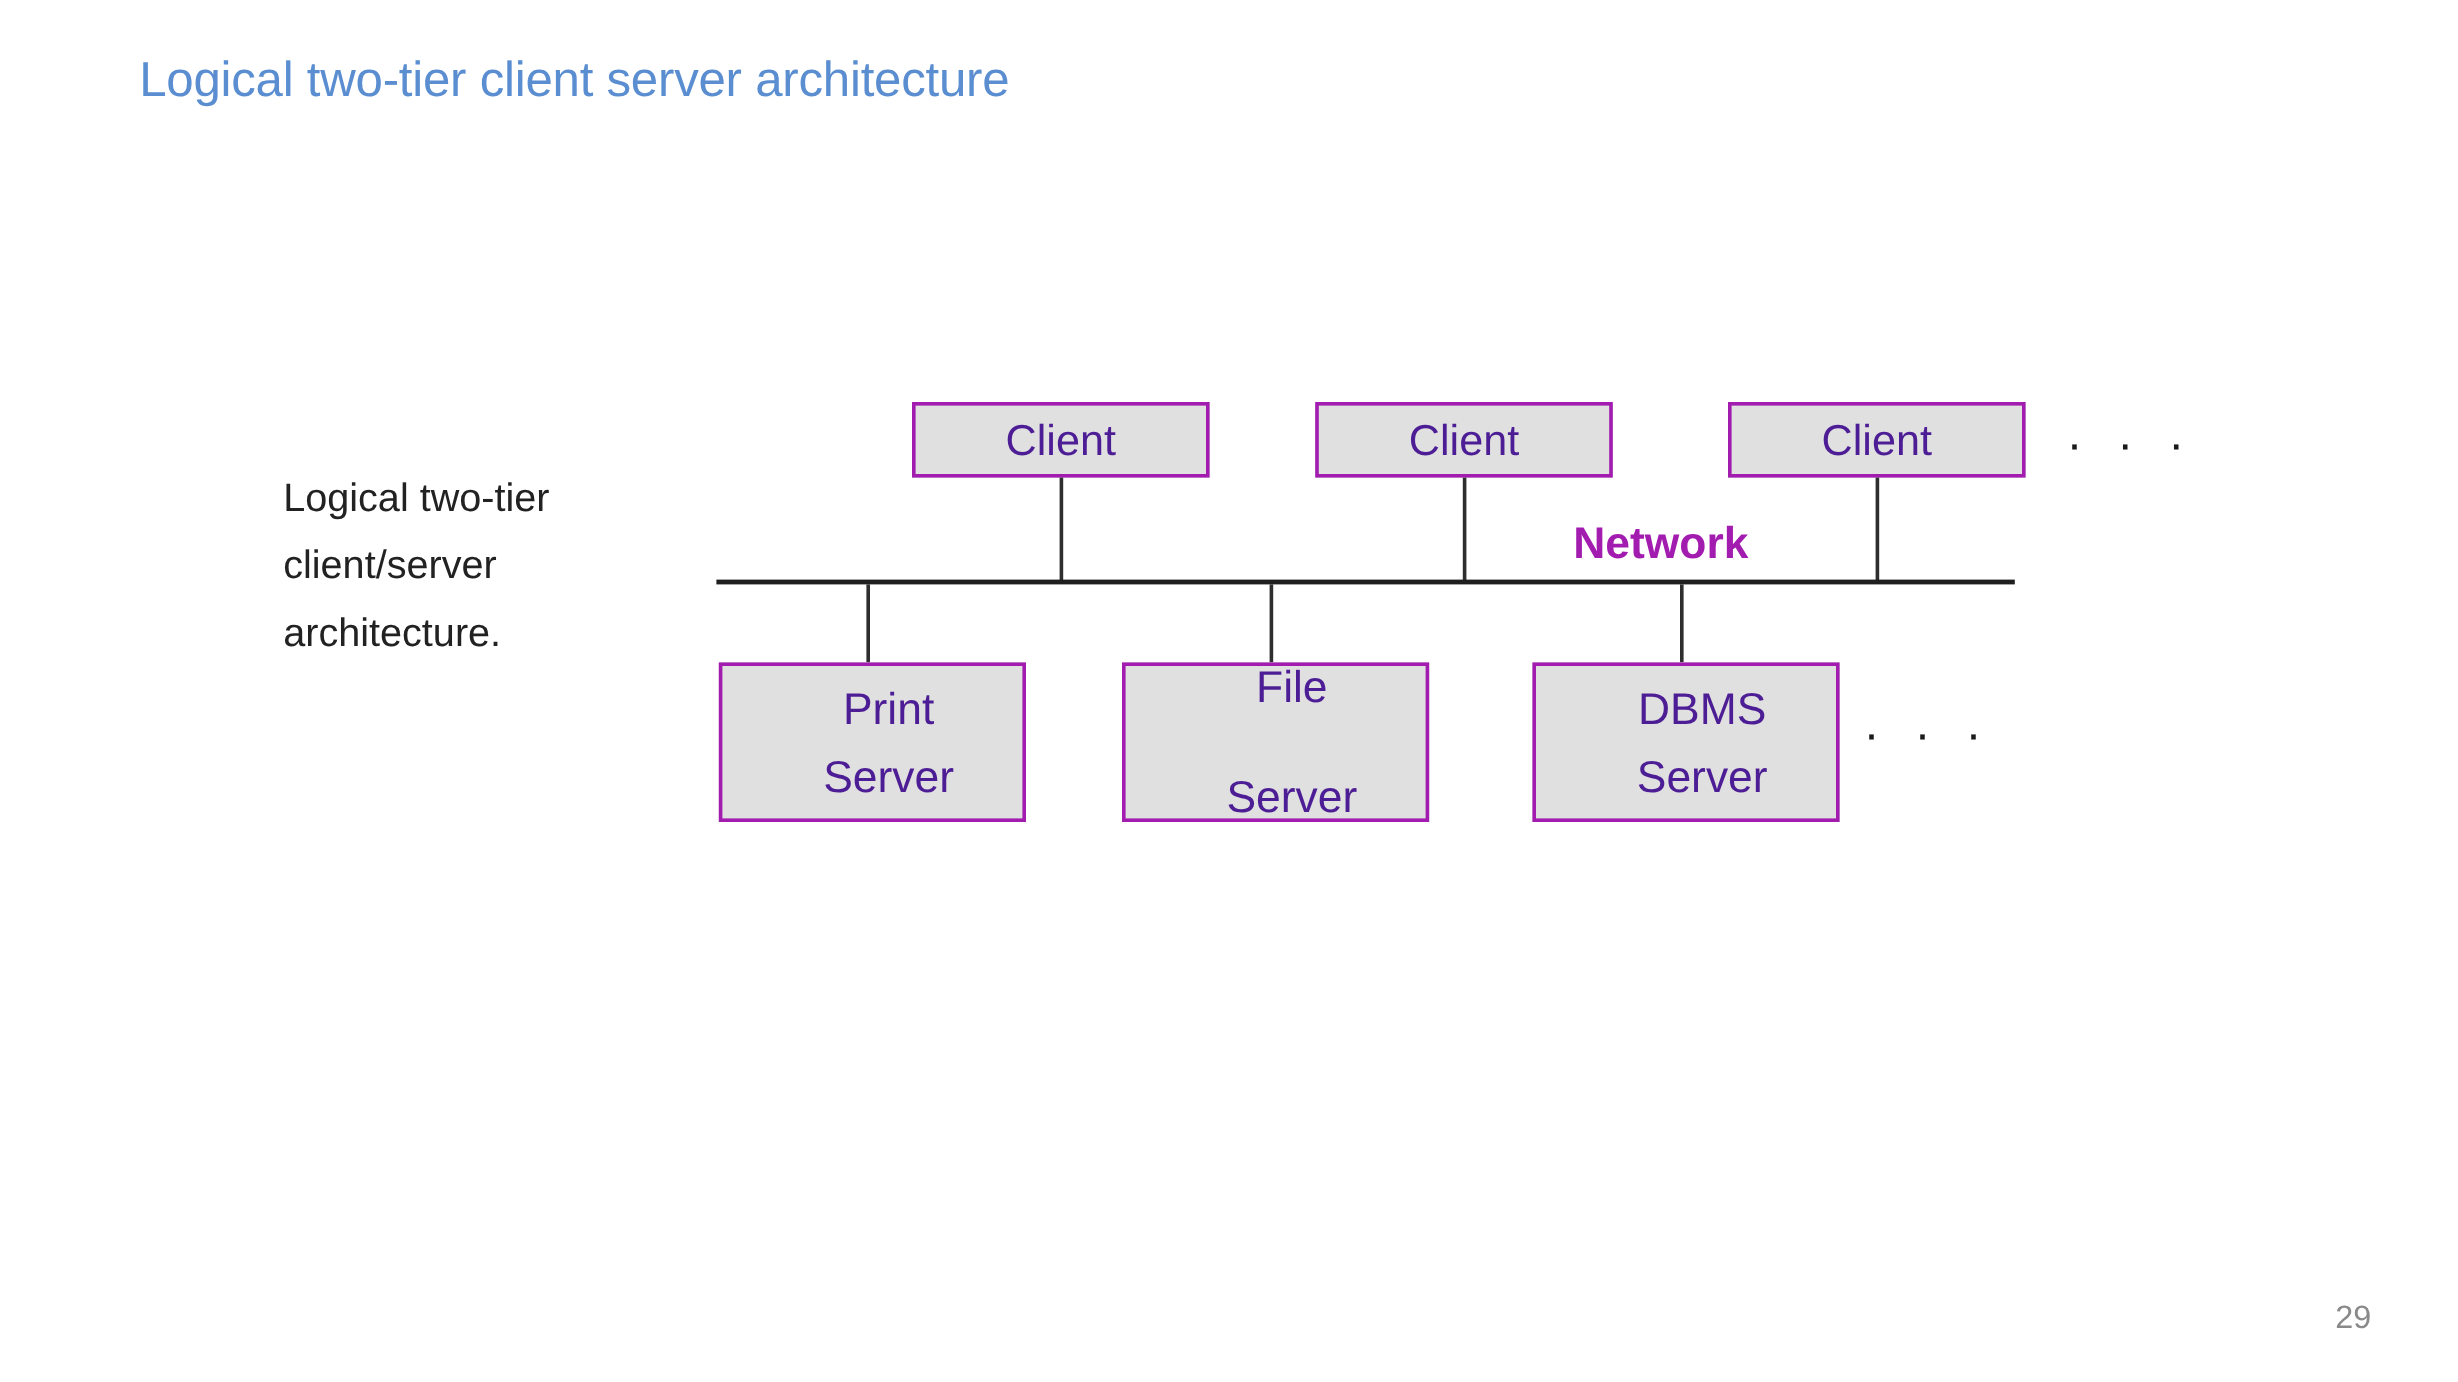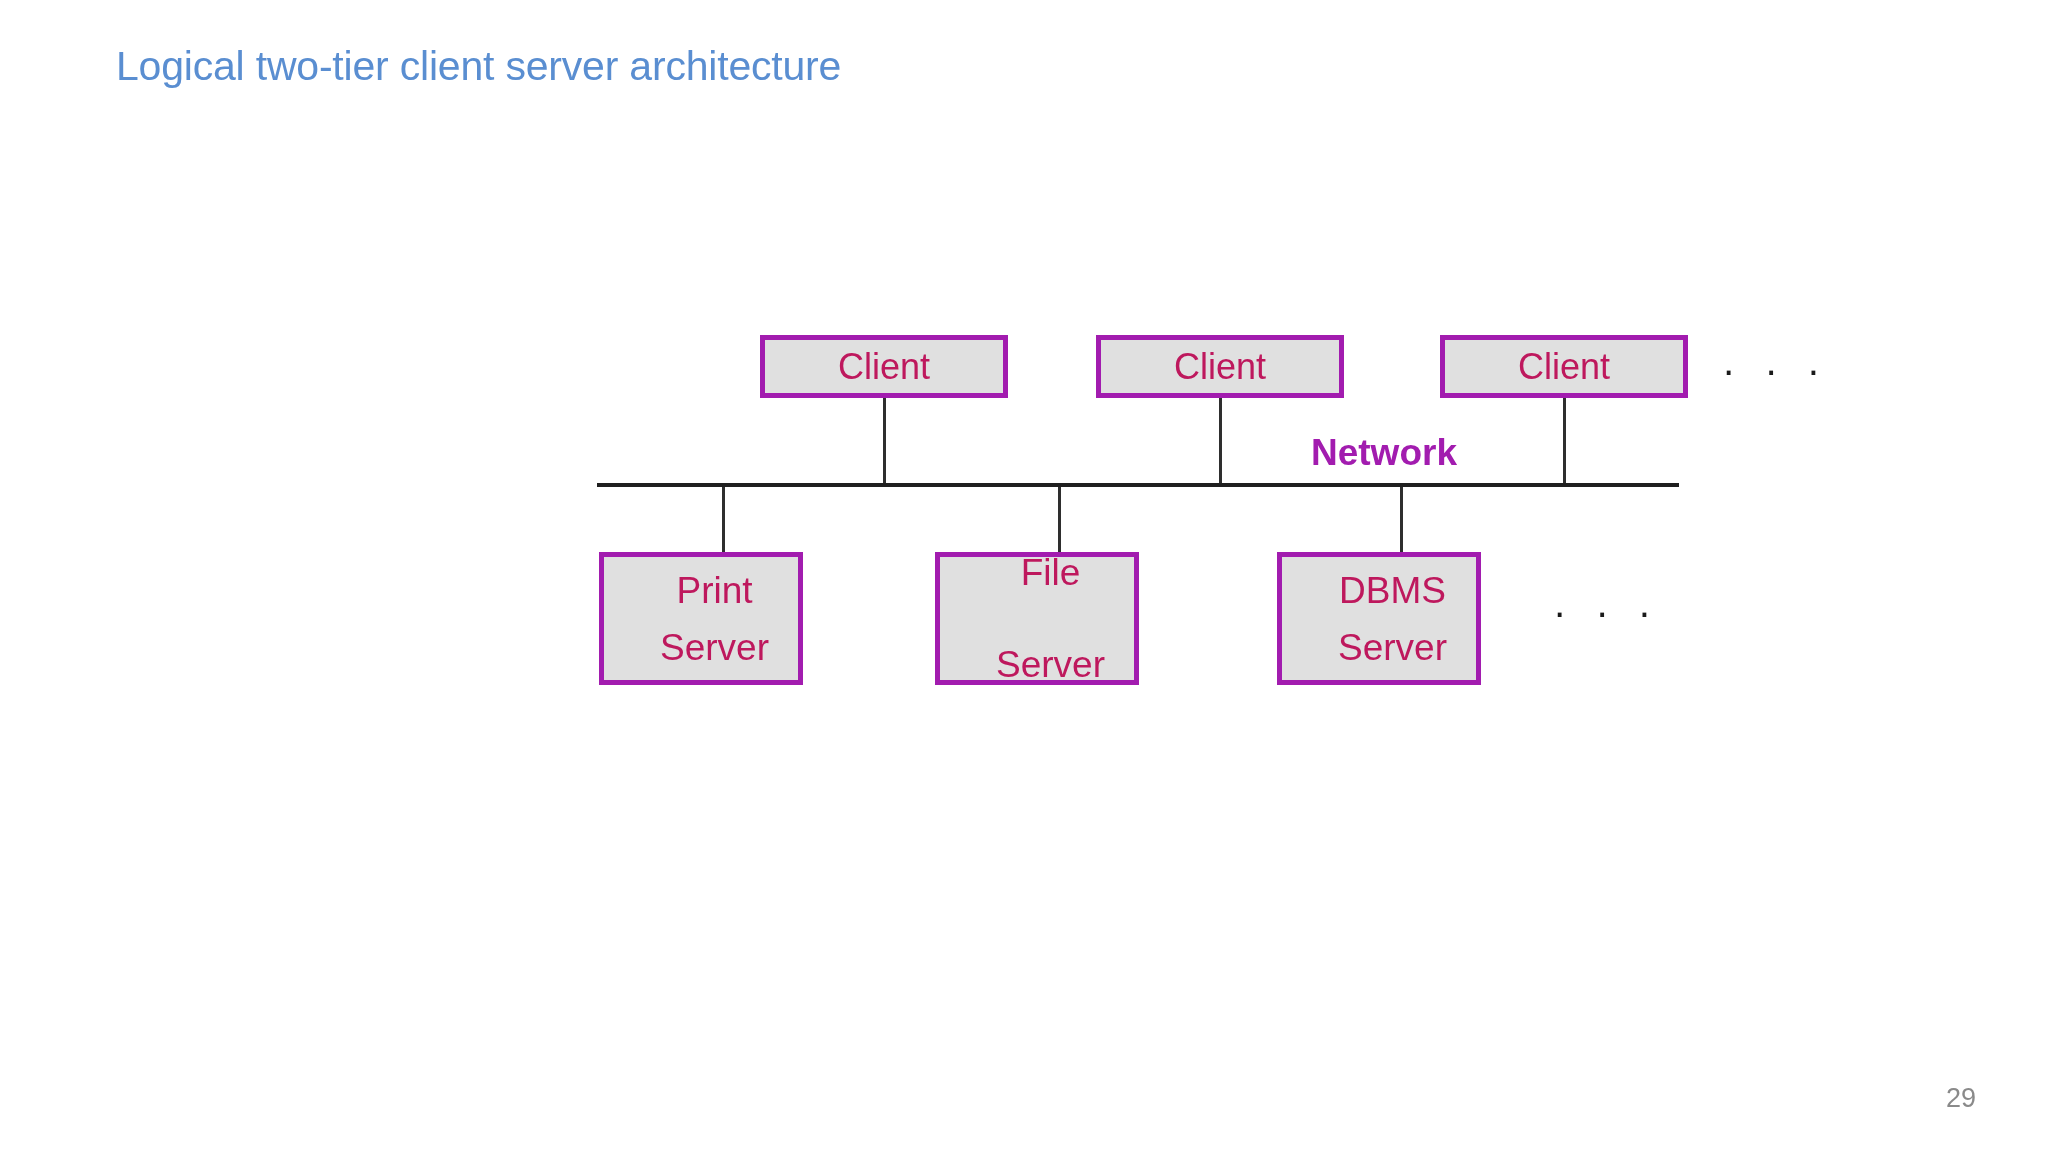--- a/index.html
+++ b/index.html
@@ -52,38 +52,38 @@
     top: 0;
     width: 2048px;
     height: 1152px;
   }
 
   
   .node-box {
     position: absolute;
     box-sizing: border-box;
     background: #e0e0e0;
-    border: 5px solid #a21caf;
+    border: 3px solid #a21caf;
     display: flex;
     flex-direction: column;
     align-items: center;
     justify-content: center;
-    color: #be185d;
+    color: #4c1d95;
     font-family: "Liberation Sans", sans-serif;
     font-size: 37px;
     line-height: 57px;
     text-align: center;
   }
   .node-box.client {
     width: 248px;
     height: 63px;
     font-size: 36px;
   }
   .node-box.server {
-    width: 204px;
+    width: 256px;
     height: 133px;
     padding-left: 27px;
   }
   .node-box .node-line {
     display: block;
     white-space: nowrap;
   }
 
   
   .connector-v {
@@ -127,20 +127,25 @@
     font-family: "Liberation Sans", sans-serif;
   }
 </style>
 </head>
 <body>
 
 <div id="slide-title">Logical two-tier client server architecture</div>
 
 <div id="diagram">
 
+  <div id="figure-caption">
+    <span class="cap-line">Logical two-tier</span>
+    <span class="cap-line">client/server</span>
+    <span class="cap-line">architecture.</span>
+  </div>
 
   <div class="node-box client" style="left:760px; top:335px;">
     <span class="node-line">Client</span>
   </div>
 
   <div class="node-box client" style="left:1096px; top:335px;">
     <span class="node-line">Client</span>
   </div>
 
   <div class="node-box client" style="left:1440px; top:335px;">

